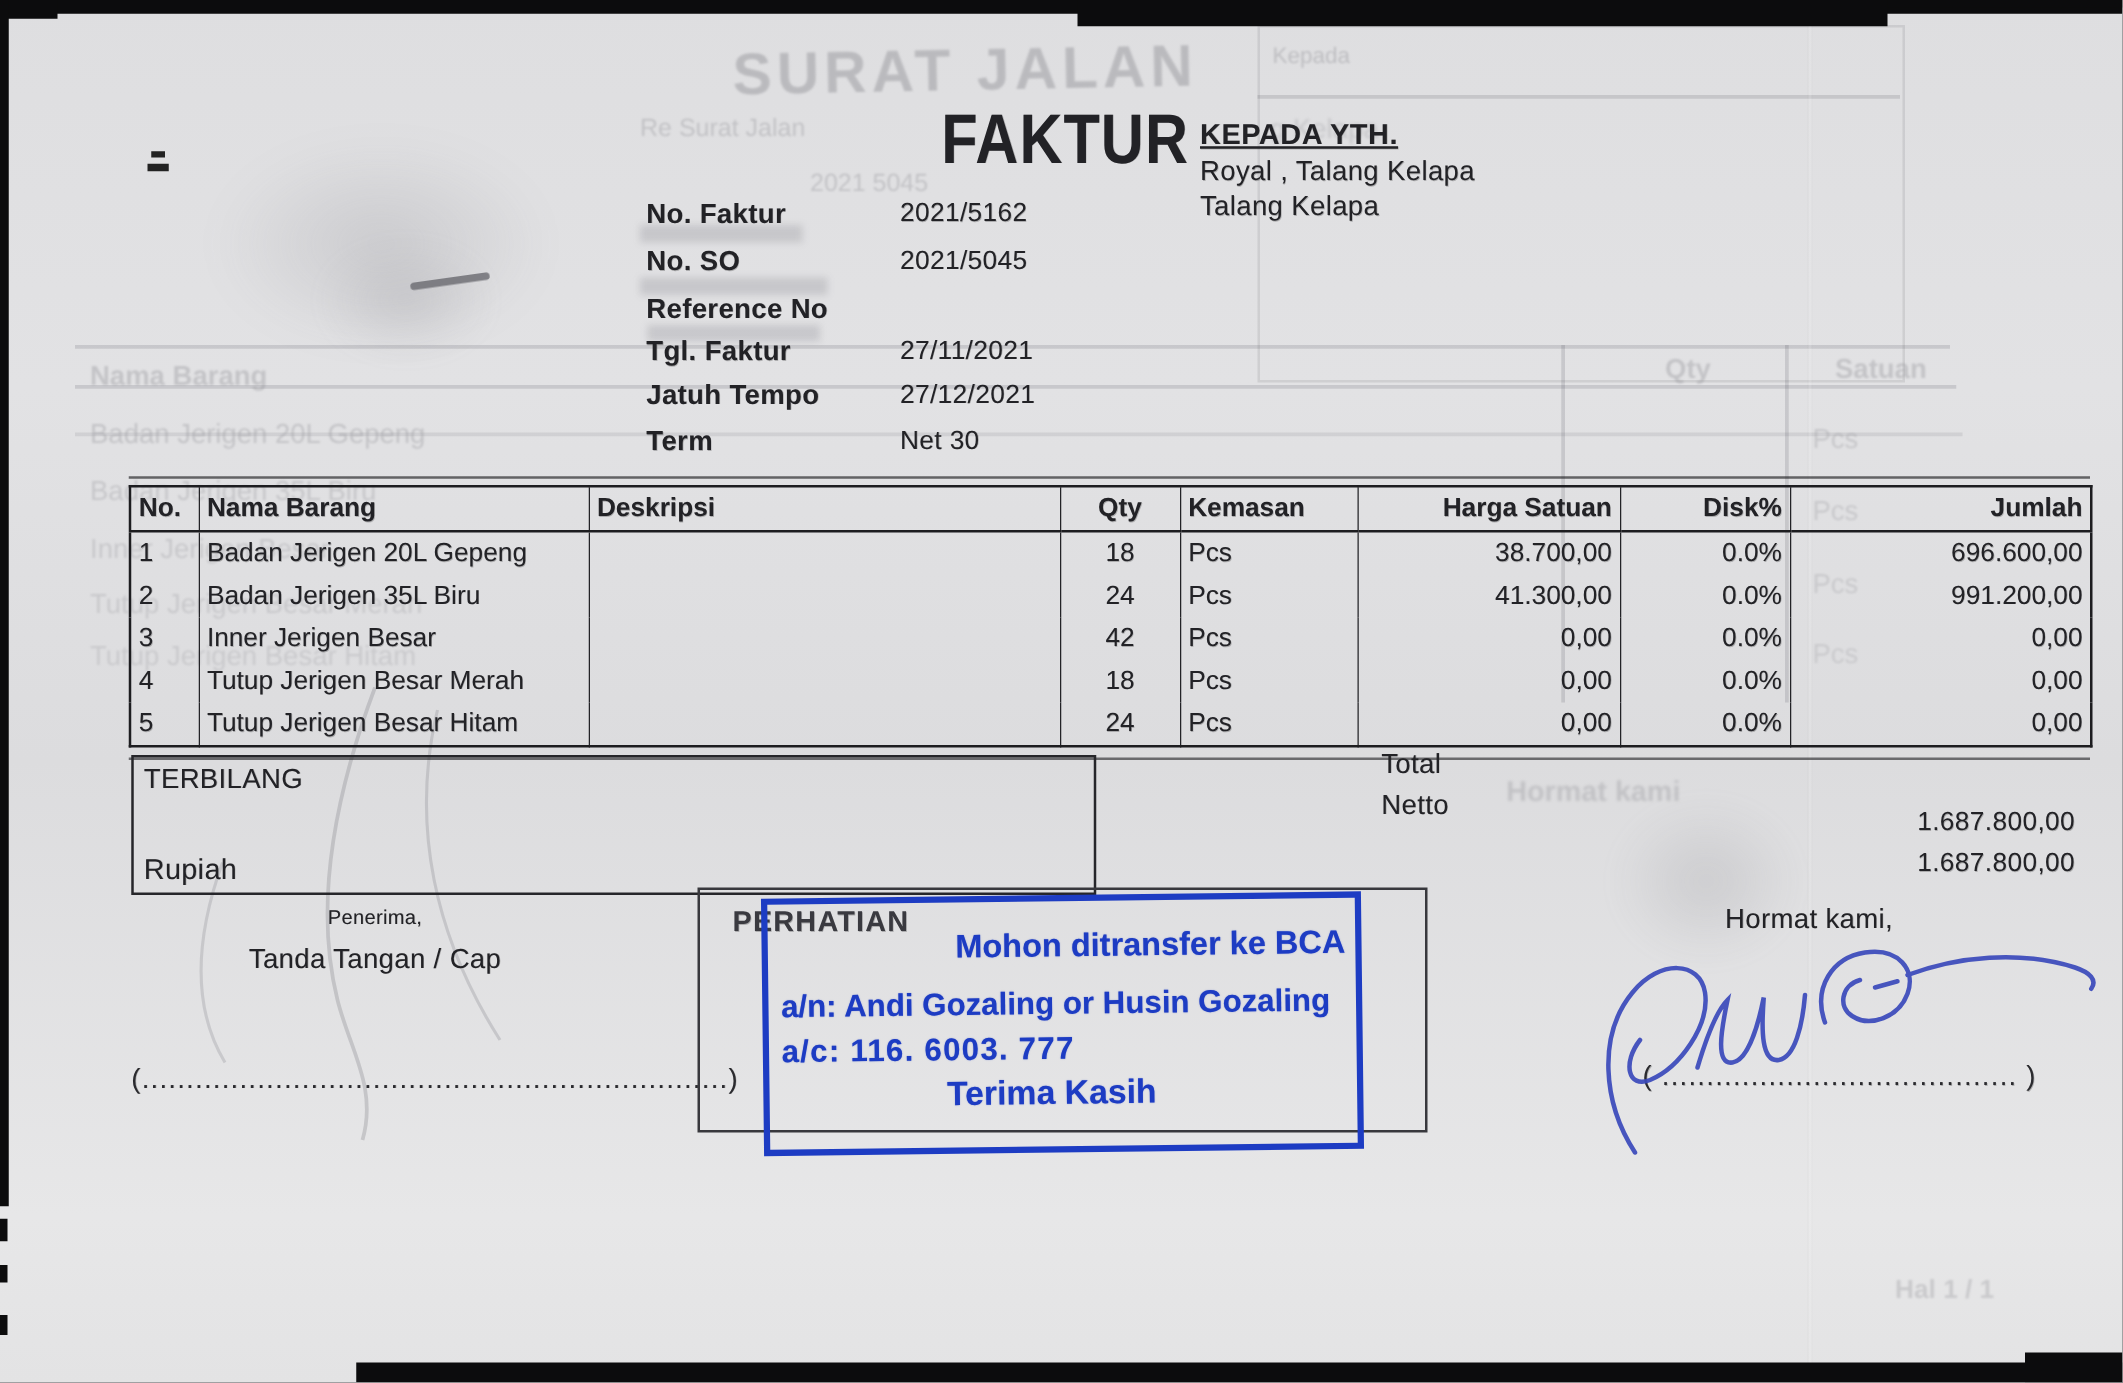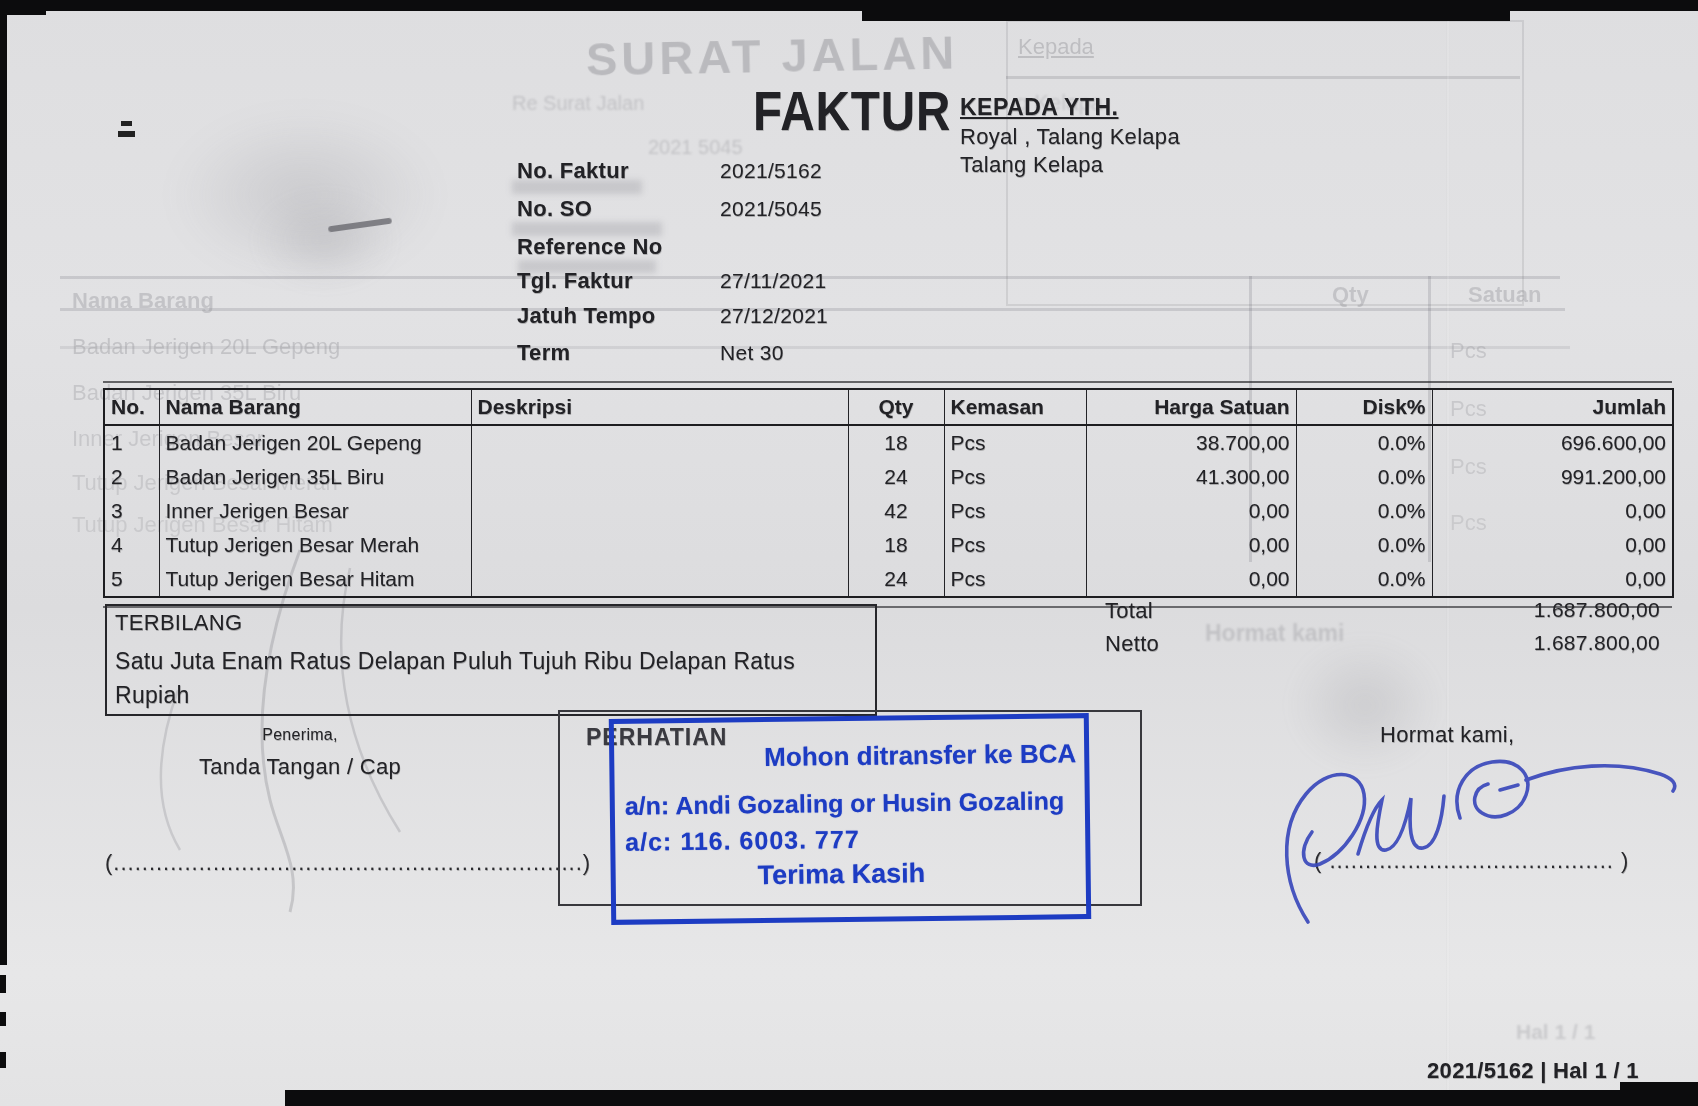--- a/index.html
+++ b/index.html
@@ -22,21 +22,21 @@
   .recip{font-size:22px;}
   .info-label{font-size:22px;font-weight:bold;}
   .info-value{font-size:21px;}
   
   table.items{border-collapse:collapse;table-layout:fixed;width:1569px;background:transparent;}
   table.items th,table.items td{border-left:1.6px solid #232327;padding:0 6px;overflow:hidden;white-space:nowrap;
     font-family:"Liberation Sans",sans-serif;color:#222226;text-shadow:0.5px 0.5px 0 rgba(40,40,40,.28);}
   table.items{border:2.4px solid #1d1d20;}
   table.items th{font-size:21px;font-weight:bold;border-bottom:2.4px solid #1d1d20;height:34px;}
   table.items td{font-size:21px;height:34px;}
-  .ta-l{text-align:left;margin-left:16px;} .ta-c{text-align:center;} .ta-r{text-align:right;}
+  .ta-l{text-align:left;margin-left:16px;} .ta-c{text-align:center;} .ta-r{text-align:right;margin-top:48px;}
   
   .terbilang-box{border:2.2px solid #26262a;}
   .perhatian-box{border:2px solid #38383d;}
   .stamp-box{border:5px solid #1d3cc3;transform:rotate(-.7deg);}
   .stamp-text{color:#1d3cc3;font-weight:bold;text-shadow:0 0 1px rgba(29,60,195,.55);white-space:nowrap;}
   .sig-line{font-size:22px;letter-spacing:1px;color:#2a2a2e;}
   .crease-v{background:linear-gradient(90deg,rgba(0,0,0,.05),rgba(255,255,255,.35),rgba(0,0,0,.03));}
 </style>
 </head>
 <body>
@@ -46,21 +46,21 @@
   <div class="abs ghost b" style="left:586px;top:28px;font-size:47px;letter-spacing:4px;transform:rotate(-1.1deg);opacity:.5;">SURAT JALAN</div>
 
   <div class="abs ghost" style="left:512px;top:92px;font-size:20px;opacity:.4;filter:blur(1px);">Re Surat Jalan</div>
   <div class="abs ghost" style="left:648px;top:136px;font-size:20px;opacity:.4;filter:blur(1px);">2021 5045</div>
   <div class="abs ghostline" style="left:512px;top:180px;width:130px;height:14px;filter:blur(3px);"></div>
   <div class="abs ghostline" style="left:512px;top:222px;width:150px;height:14px;filter:blur(3px);"></div>
   <div class="abs ghostline" style="left:518px;top:260px;width:138px;height:13px;filter:blur(3px);"></div>
 
   <div class="abs" style="left:1006px;top:20px;width:514px;height:282px;border:2px solid rgba(40,40,48,.1);"></div>
   <div class="abs ghostline" style="left:1006px;top:76px;width:514px;height:2.5px;"></div>
-  <div class="abs ghost" style="left:1018px;top:34px;font-size:22px;opacity:.45;text-decoration:underline;">Kepada</div>
+  <div class="abs ghost" style="left:1018px;top:34px;font-size:18px;opacity:.45;">Kepada</div>
   <div class="abs ghost" style="left:1016px;top:90px;font-size:22px;opacity:.35;filter:blur(1.2px);">g Kelapa</div>
 
   <div class="abs ghostline" style="left:60px;top:276px;width:1500px;height:3px;"></div>
   <div class="abs ghostline" style="left:60px;top:308px;width:1505px;height:3px;"></div>
   <div class="abs ghostline" style="left:60px;top:346px;width:1510px;height:2.5px;opacity:.7;"></div>
   <div class="abs ghostline" style="left:1249px;top:276px;width:2.5px;height:286px;"></div>
   <div class="abs ghostline" style="left:1428px;top:276px;width:2.5px;height:286px;"></div>
 
   <div class="abs ghost b" style="left:72px;top:288px;font-size:22px;opacity:.4;">Nama Barang</div>
   <div class="abs ghost" style="left:72px;top:334px;font-size:22px;opacity:.4;">Badan Jerigen 20L Gepeng</div>
@@ -190,21 +190,20 @@
   </tbody>
     </table>
 
   <div class="abs pr" style="left:1105px;top:598px;font-size:22px;">Total</div>
   <div class="abs pr ta-r" style="left:1300px;top:598px;width:360px;font-size:21px;text-align:right;">1.687.800,00</div>
   <div class="abs pr" style="left:1105px;top:631px;font-size:22px;">Netto</div>
   <div class="abs pr ta-r" style="left:1300px;top:631px;width:360px;font-size:21px;text-align:right;">1.687.800,00</div>
 
   <div class="abs terbilang-box" style="left:105px;top:604px;width:768px;height:108px;">
     <div class="abs pr" style="left:8px;top:4px;font-size:22px;">TERBILANG</div>
-    <div class="abs pr" style="left:8px;top:42px;font-size:23px;">Satu Juta Enam Ratus Delapan Puluh Tujuh Ribu Delapan Ratus</div>
     <div class="abs pr" style="left:8px;top:76px;font-size:23px;">Rupiah</div>
   </div>
 
   <div class="abs pr ta-c" style="left:150px;top:726px;width:300px;text-align:center;font-size:16px;">Penerima,</div>
   <div class="abs pr ta-c" style="left:150px;top:754px;width:300px;text-align:center;font-size:22px;">Tanda Tangan / Cap</div>
   <div class="abs pr sig-line" style="left:105px;top:850px;">(..................................................................)</div>
 
   <div class="abs perhatian-box" style="left:558px;top:710px;width:580px;height:192px;"></div>
   <div class="abs pr b" style="left:586px;top:724px;font-size:23px;letter-spacing:1px;color:#3a3a40;">PERHATIAN</div>
 

